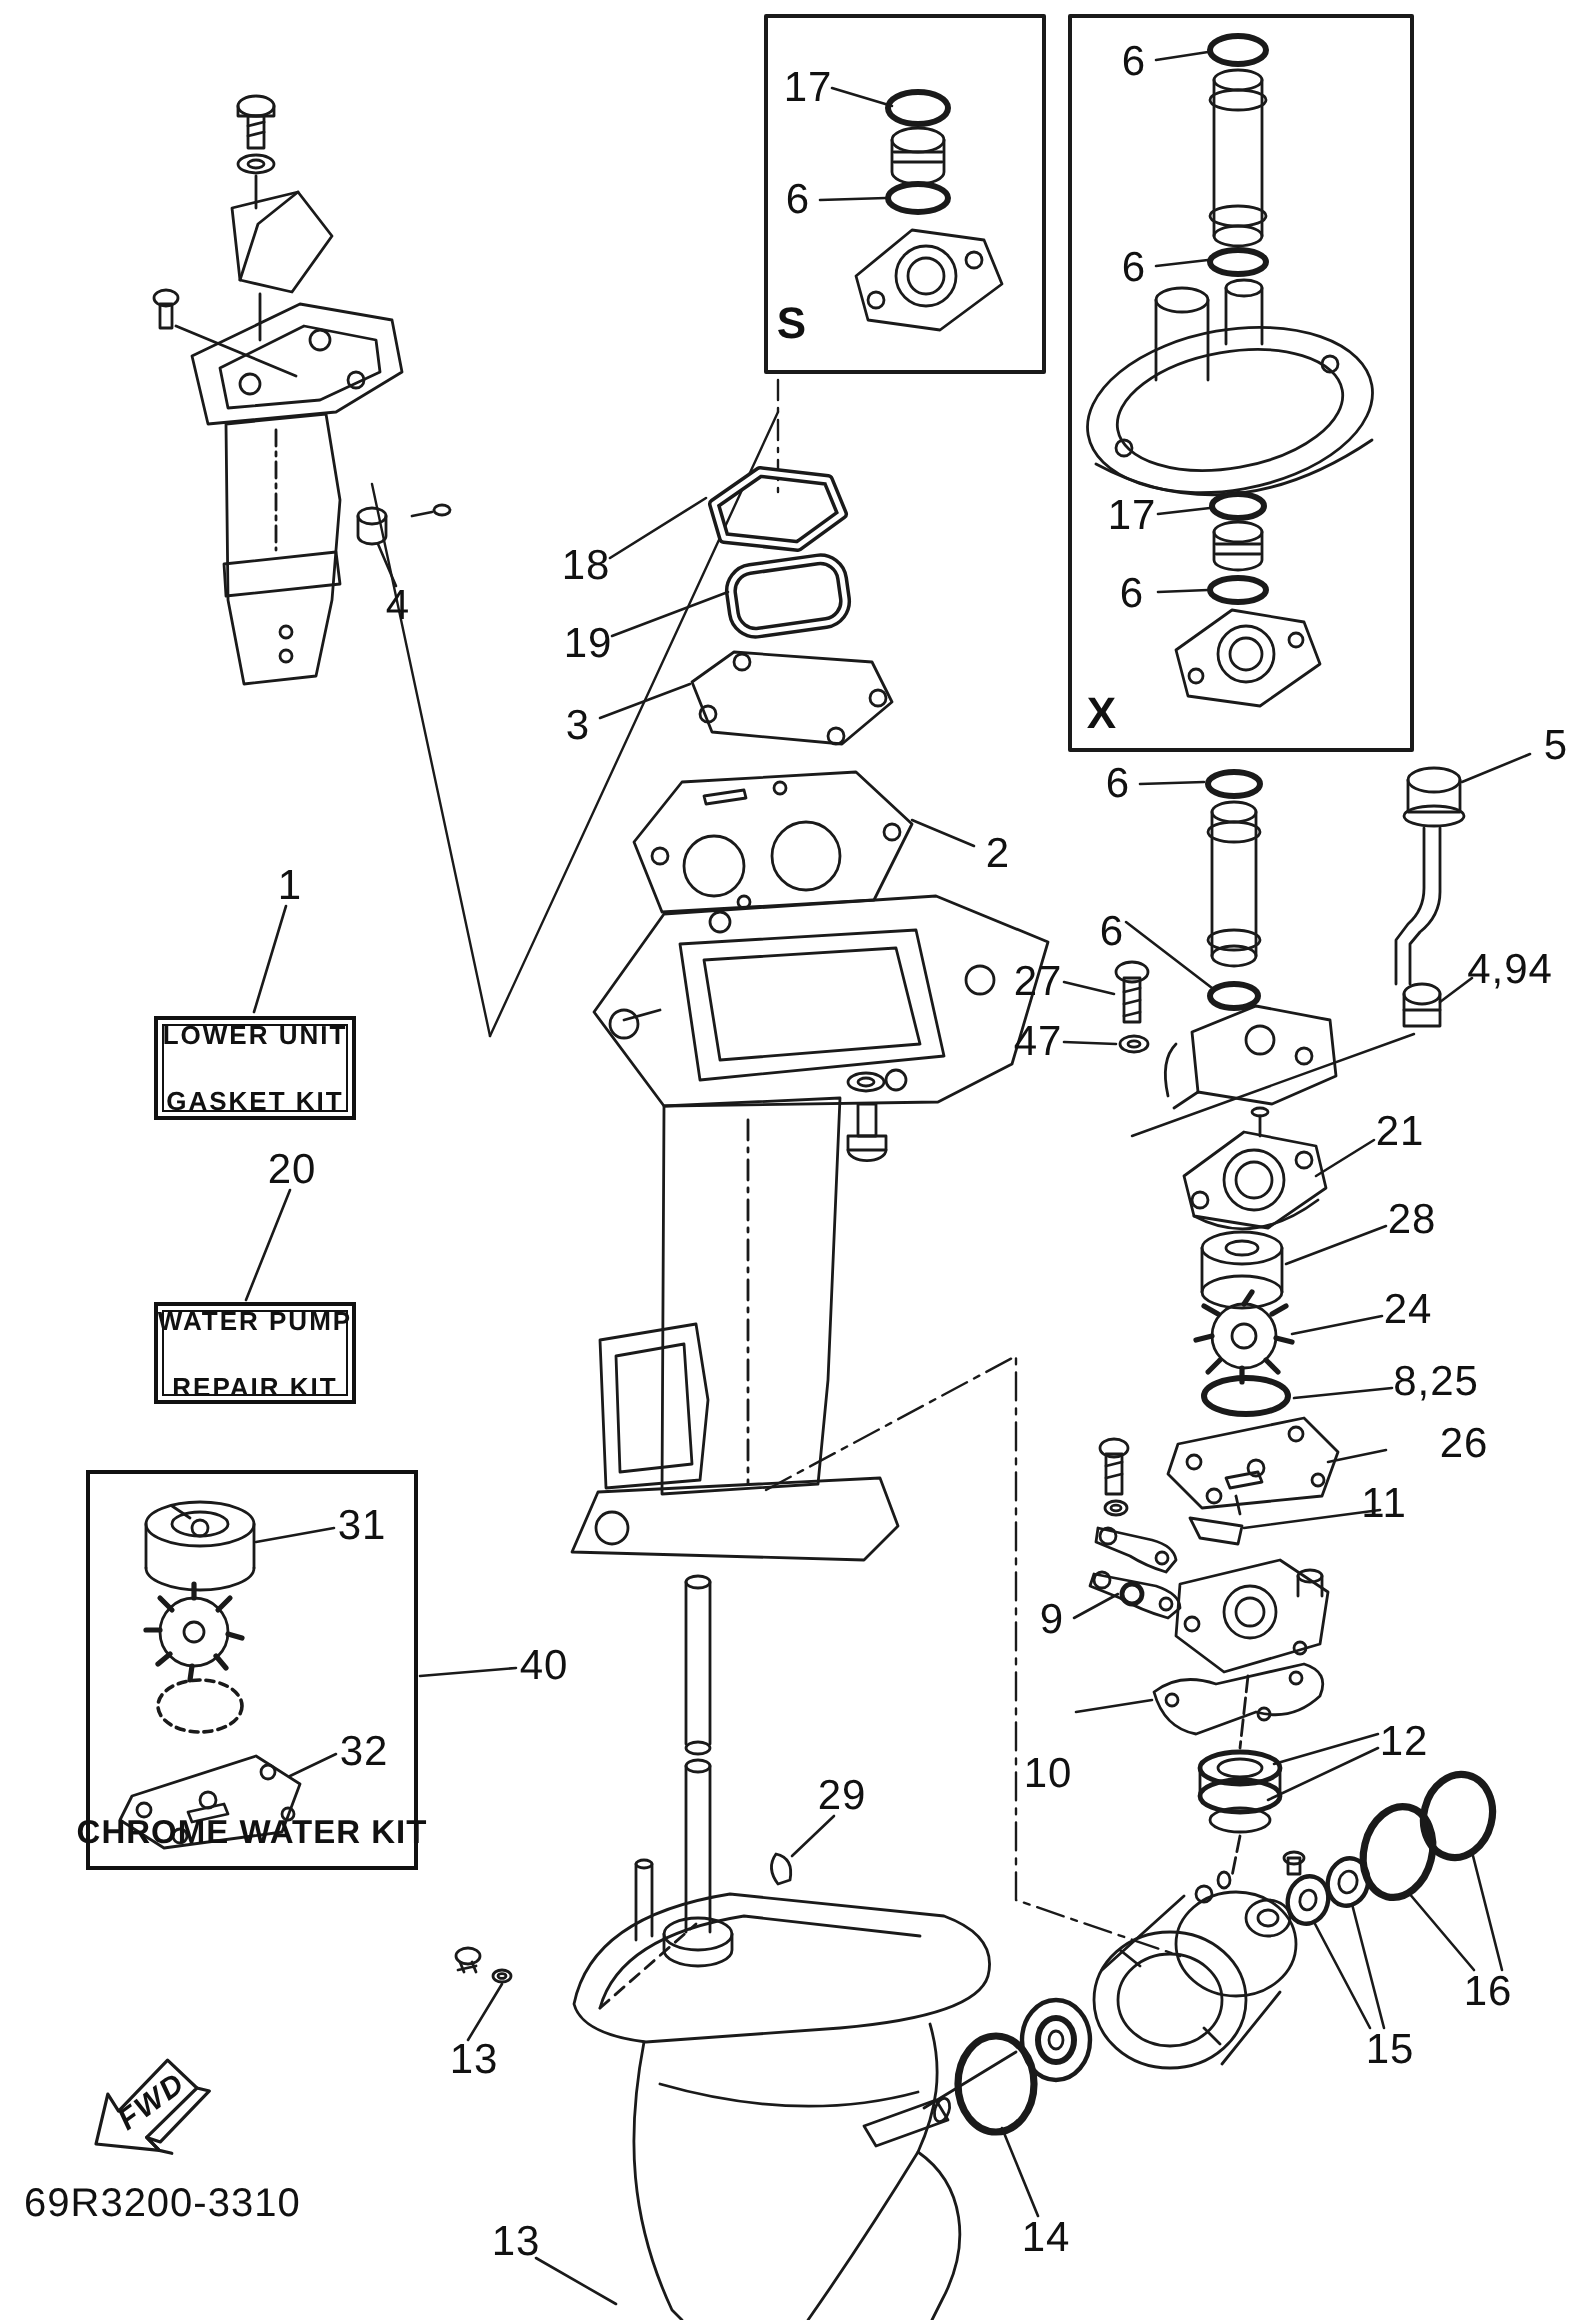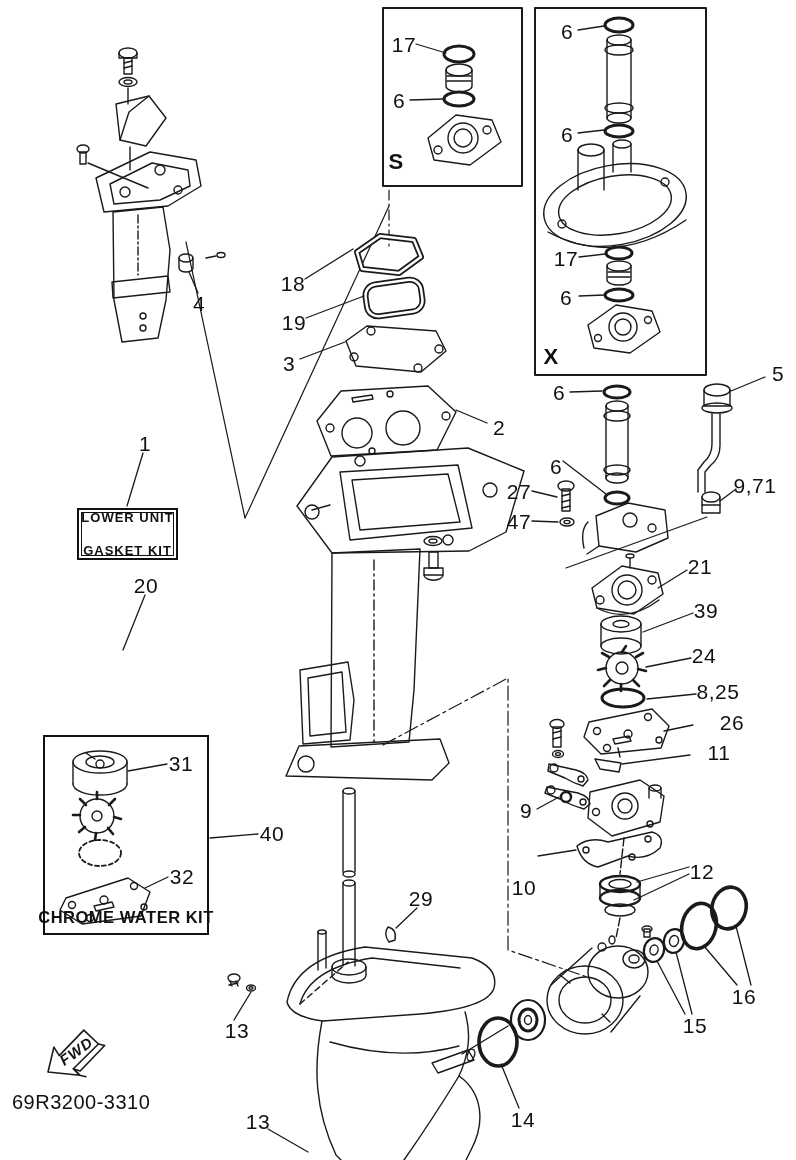--- a/index.html
+++ b/index.html
@@ -441,42 +441,48 @@
 <div class="co" style="left:145px;top:443px">1</div>
 <div class="co" style="left:146px;top:585px">20</div>
 <div class="co" style="left:181px;top:763px">31</div>
 <div class="co" style="left:182px;top:876px">32</div>
 <div class="co" style="left:272px;top:833px">40</div>
 <div class="co" style="left:519px;top:491px">27</div>
 <div class="co" style="left:519px;top:521px">47</div>
 <div class="co" style="left:778px;top:373px">5</div>
 <div class="co" style="left:559px;top:392px">6</div>
 <div class="co" style="left:556px;top:466px">6</div>
-<div class="co" style="left:755px;top:485px">9,71</div>
+<div class="co" style="left:755px;top:485px">4,94</div>
 <div class="co" style="left:700px;top:566px">21</div>
-<div class="co" style="left:706px;top:610px">39</div>
+<div class="co" style="left:706px;top:610px">28</div>
 <div class="co" style="left:704px;top:655px">24</div>
 <div class="co" style="left:718px;top:691px">8,25</div>
 <div class="co" style="left:732px;top:722px">26</div>
-<div class="co" style="left:719px;top:752px">11</div>
+<div class="co" style="left:692px;top:752px">11</div>
 <div class="co" style="left:526px;top:810px">9</div>
 <div class="co" style="left:524px;top:887px">10</div>
 <div class="co" style="left:702px;top:871px">12</div>
 <div class="co" style="left:744px;top:996px">16</div>
 <div class="co" style="left:695px;top:1025px">15</div>
 <div class="co" style="left:523px;top:1119px">14</div>
 <div class="co" style="left:237px;top:1030px">13</div>
 <div class="co" style="left:258px;top:1121px">13</div>
 <div class="co" style="left:421px;top:898px">29</div>
 
 <div class="kitbox" style="left:77px;top:508px;width:101px;height:52px">
   <div class="kitbox-inner">
     <div>LOWER UNIT</div>
     <div>GASKET KIT</div>
   </div>
 </div>
+<div class="kitbox" style="left:77px;top:651px;width:101px;height:51px">
+  <div class="kitbox-inner">
+    <div>WATER PUMP</div>
+    <div>REPAIR KIT</div>
+  </div>
+</div>
 <div class="chromebox" style="left:43px;top:735px;width:166px;height:200px"></div>
 <div class="chrome-title" style="left:126px;top:917px">CHROME WATER KIT</div>
 
 <div class="fwd" style="left:76px;top:1051px">FWD</div>
 <div class="code" style="left:12px;top:1091px">69R3200-3310</div>
 
 </div>
 
 </body></html>

